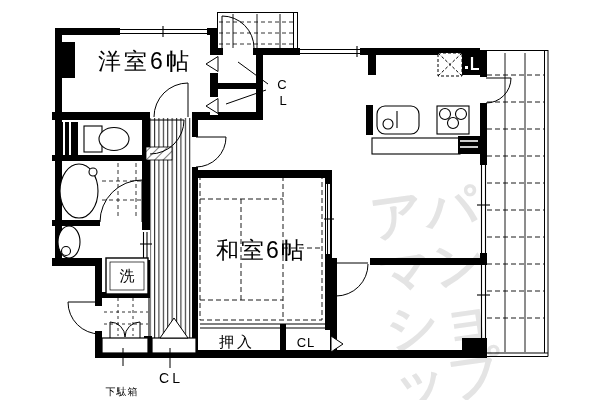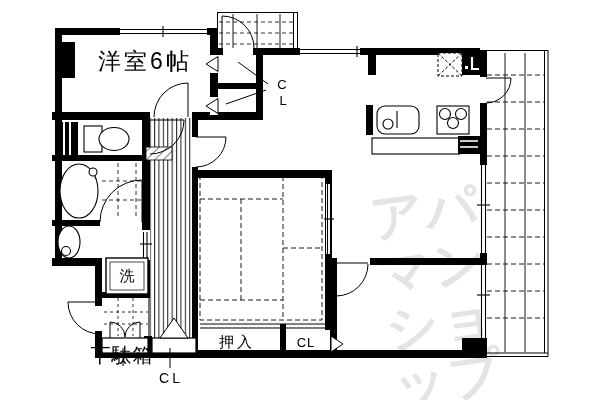--- a/index.html
+++ b/index.html
@@ -14,21 +14,21 @@
   }
   .lbl-west6{left:145px;top:62px;font-size:23px;letter-spacing:3px;}
   .lbl-cltop{left:282px;top:93px;font-size:13px;line-height:1.2;}
   .lbl-ldk{left:412px;top:186px;font-size:25px;letter-spacing:9px;}
   .lbl-ldksize{left:406px;top:220px;font-size:22px;letter-spacing:3px;}
   .lbl-washitsu{left:261px;top:251px;font-size:23px;letter-spacing:2px;}
   .lbl-west5{left:403px;top:306px;font-size:21px;letter-spacing:2px;}
   .lbl-oshiire{left:237px;top:342px;font-size:15px;letter-spacing:3px;}
   .lbl-clmid{left:306px;top:343px;font-size:13px;letter-spacing:1px;}
   .lbl-sen{left:127px;top:276px;font-size:15px;}
-  .lbl-getabako{left:122px;top:355px;font-size:20px;letter-spacing:1px;}
+  .lbl-getabako{left:122px;top:392px;font-size:10px;letter-spacing:1px;}
   .lbl-clbottom{left:171px;top:379px;font-size:14px;letter-spacing:3px;}
   .watermark{
     position:absolute;left:437px;top:295px;z-index:1;
     transform:translate(-50%,-50%) rotate(-8deg);
     font-size:52px;font-weight:bold;letter-spacing:2px;line-height:1.08;
     color:#e4e4e4;white-space:pre-line;text-align:center;z-index:1;
   }
 </style>
 </head>
 <body>
@@ -278,19 +278,20 @@
       <line x1="238" y1="62" x2="268" y2="84"></line>
       <line x1="226" y1="104" x2="266" y2="90"></line>
       <line x1="123" y1="348" x2="123" y2="366"></line>
       <line x1="170" y1="348" x2="170" y2="368"></line>
     </g>
   </svg>
 
   <div class="lbl lbl-west6">洋室6帖</div>
   <div class="lbl lbl-cltop">C
 L</div>
+  <div class="lbl lbl-washitsu">和室6帖</div>
   <div class="lbl lbl-oshiire">押入</div>
   <div class="lbl lbl-clmid">CL</div>
   <div class="lbl lbl-sen">洗</div>
   <div class="lbl lbl-getabako">下駄箱</div>
   <div class="lbl lbl-clbottom">CL</div>
 
 </div>
 
 </body></html>

